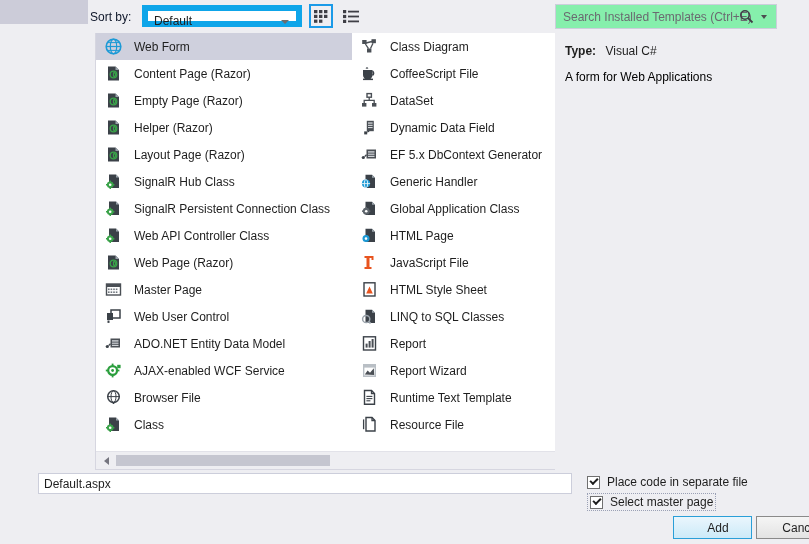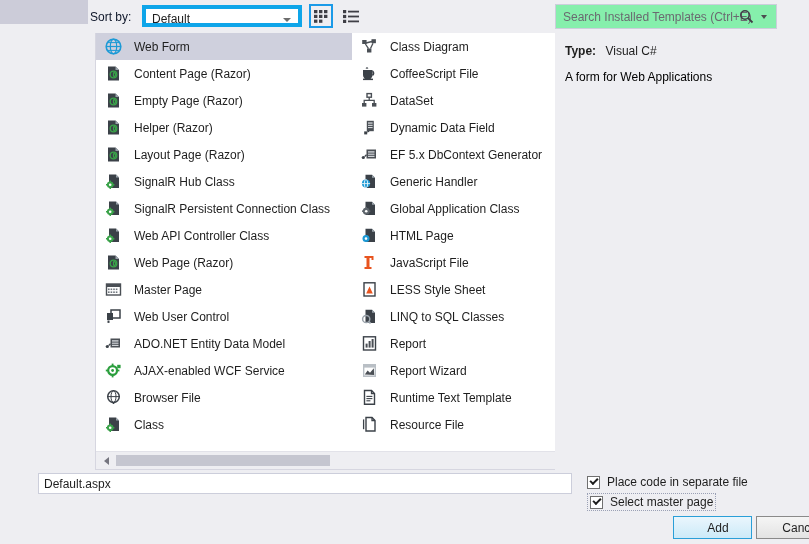--- a/index.html
+++ b/index.html
@@ -28,21 +28,21 @@
   
   .toolbar {
     position: absolute; left: 90px; top: 0; width: 719px; height: 33px;
     background: #eeeef2;
   }
   .sortby-label {
     position: absolute; left: 0px; top: 10px; font-size: 12px; color: #0f172a;
   }
   .sortby-combo {
     position: absolute; left: 52px; top: 5px; width: 160px; height: 22px;
-    background: #ffffff; border: 4px solid #0ea5e9;
+    background: #ffffff; border: 6px solid #0ea5e9;
   }
   .sortby-combo .val {
     position: absolute; left: 6px; top: 3px; font-size: 12px; color: #1e1e1e;
   }
   .sortby-combo .arrow {
     position: absolute; right: 7px; top: 9px;
     width: 0; height: 0;
     border-left: 4px solid transparent;
     border-right: 4px solid transparent;
     border-top: 4px solid #6d6d6d;
@@ -551,21 +551,21 @@
             </span>
             <span class="lbl">JavaScript File</span>
           </div>
           <div class="item">
             <span class="ico">
               <svg width="17" height="17" viewBox="0 0 17 17">
                 <rect x="3" y="1.8" width="11" height="13.2" fill="none" stroke="#3b4148" stroke-width="1.4"></rect>
                 <path d="M5.2 12.4 L8.5 5.4 L11.8 12.4 Z" fill="#e8541f"></path>
               </svg>
             </span>
-            <span class="lbl">LESS Style Sheet</span>
+            <span class="lbl">HTML Style Sheet</span>
           </div>
           <div class="item">
             <span class="ico">
               <svg width="17" height="17" viewBox="0 0 17 17">
                 <path d="M4.5 1.8 H11 L14 4.8 V15 H4.5 Z" fill="#3b4148"></path>
                 <path d="M11 1.8 L14 4.8 H11 Z" fill="#9aa3ab"></path>
                 <circle cx="5.2" cy="11" r="3.6" fill="none" stroke="#9aa3ab" stroke-width="1.5"></circle>
                 <line x1="7.6" y1="13.4" x2="9.6" y2="15.4" stroke="#9aa3ab" stroke-width="1.8"></line>
               </svg>
             </span>

